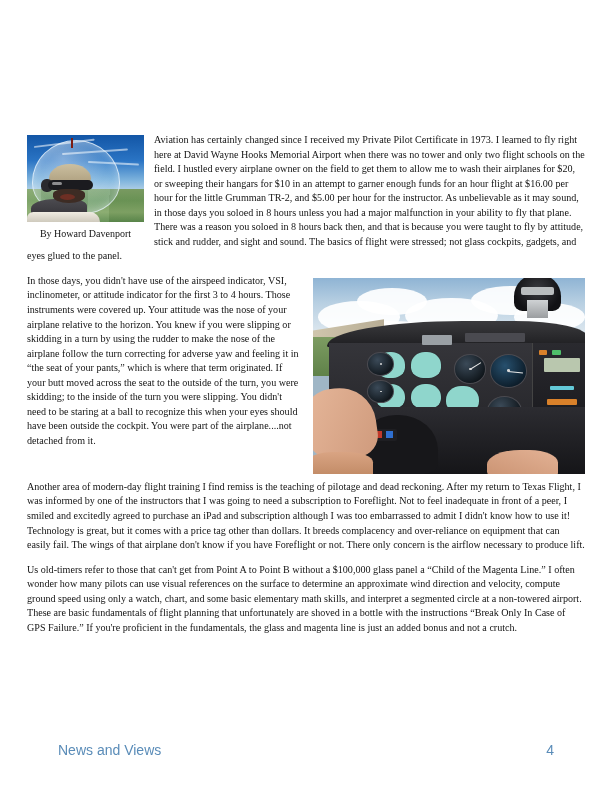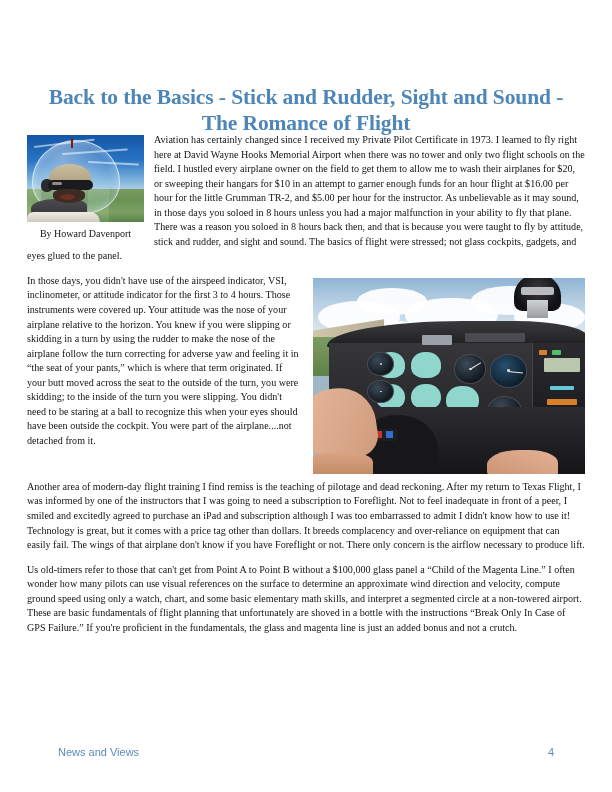--- a/index.html
+++ b/index.html
@@ -295,34 +295,33 @@
   
   .running-footer {
     position: absolute;
     left: 58px;
     bottom: 34px;
     width: 496px;
     display: flex;
     justify-content: space-between;
     align-items: flex-start;
     font-family: "Liberation Sans", "DejaVu Sans", sans-serif;
-    font-size: 11px;
+    font-size: 14px;
     color: #5a8cb8;
   }
   .running-footer .pg { font-weight: normal; }
 
   .clearfix::after { content:""; display:block; clear:both; }
 </style>
 </head>
 <body>
 
 <div class="page">
 
 
-  <h1 class="article-title">Back to the Basics - Stick and Rudder, Sight and Sound - The Romance of Flight</h1>
 
   <div class="content">
 
     <figure class="author-figure">
       <div class="author-photo">
         <div class="ap-sky"></div>
         <div class="ap-trail" style="left:6%; top:13%; width:52%; transform:rotate(-7deg);"></div>
         <div class="ap-trail" style="left:30%; top:21%; width:56%; transform:rotate(-4deg);"></div>
         <div class="ap-trail" style="left:52%; top:30%; width:44%; transform:rotate(3deg);"></div>
         <div class="ap-ground"></div>

